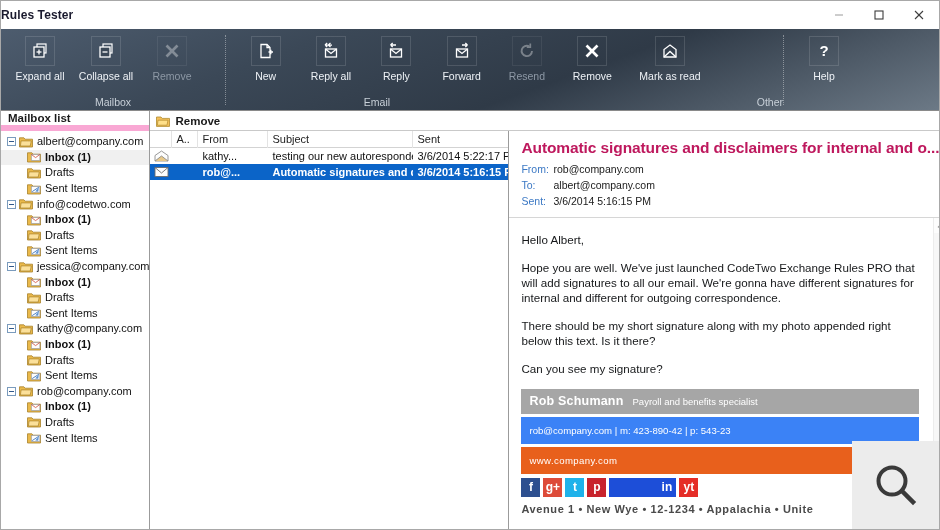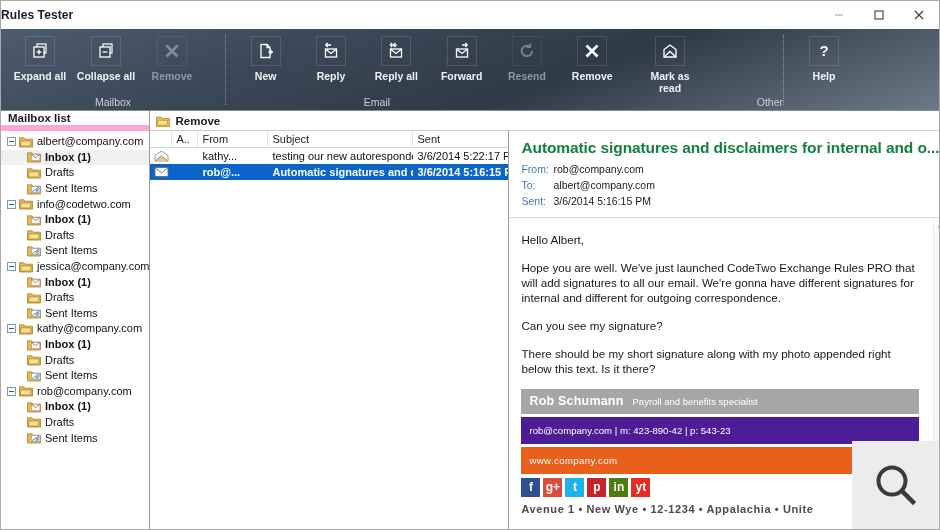--- a/index.html
+++ b/index.html
@@ -88,21 +88,20 @@
     margin-bottom: 5px;
     box-sizing: border-box;
   }
   .rib-btn .ic svg { display: block; }
   .rib-lbl {
     font-size: 10.5px;
     color: #eef2f6;
     text-align: center;
     line-height: 11.5px;
     width: 64px;
-    font-weight: bold;
   }
   .rib-btn.disabled .ic { border-color: rgba(255,255,255,0.07); }
   .rib-btn.disabled .ic svg { opacity: 0.35; }
   .rib-btn.disabled .rib-lbl { color: #8d98a5; }
   .grp-title {
     position: absolute;
     bottom: 2px;
     width: 100%;
     left: 0;
     text-align: center;
@@ -266,21 +265,21 @@
     min-width: 0;
     position: relative;
   }
   .prev-head {
     padding: 8px 10px 6px 12px;
     border-bottom: 1px solid #d6d6d6;
   }
   .prev-subject {
     font-size: 15.5px;
     font-weight: bold;
-    color: #15803d;
+    color: #be185d;
     white-space: nowrap;
     overflow: hidden;
     margin-bottom: 6px;
     letter-spacing: -0.1px;
   }
   .prev-field {
     display: flex;
     font-size: 10.5px;
     margin-bottom: 3px;
     line-height: 13px;
@@ -334,21 +333,21 @@
     align-items: baseline;
   }
   .sig-name {
     font-size: 12.5px;
     font-weight: bold;
     margin-right: 9px;
     letter-spacing: 0.2px;
   }
   .sig-role { font-size: 9.5px; }
   .sig-contact-bar {
-    background: #4c1d95;
+    background: #3b82f6;
     color: #ffffff;
     padding: 6px 8px;
     font-size: 9.6px;
     margin-top: 3px;
   }
   .sig-web-bar {
     background: #e8601c;
     color: #ffffff;
     padding: 6px 8px;
     font-size: 9.6px;
@@ -466,36 +465,36 @@
                 <path d="M10 2.5 v3 h3" fill="none" stroke="#fff" stroke-width="1.3"></path>
                 <line x1="11.5" y1="10" x2="16" y2="10" stroke="#fff" stroke-width="1.5"></line>
                 <line x1="13.75" y1="7.8" x2="13.75" y2="12.2" stroke="#fff" stroke-width="1.5"></line>
               </svg>
             </div>
             <div class="rib-lbl">New</div>
           </div>
           <div class="rib-btn">
             <div class="ic">
               <svg width="18" height="18" viewBox="0 0 18 18">
+                <path d="M10 3 H3 M3 3 l2.2 -2 M3 3 l2.2 2 M6.3 3 l2.2 -2 M6.3 3 l2.2 2" fill="none" stroke="#fff" stroke-width="1.25"></path>
+                <rect x="3.5" y="7" width="11" height="8" fill="none" stroke="#fff" stroke-width="1.3"></rect>
+                <path d="M3.5 7 L9 11.5 L14.5 7" fill="none" stroke="#fff" stroke-width="1.3"></path>
+              </svg>
+            </div>
+            <div class="rib-lbl">Reply all</div>
+          </div>
+          <div class="rib-btn">
+            <div class="ic">
+              <svg width="18" height="18" viewBox="0 0 18 18">
                 <path d="M9 3 H3.5 M3.5 3 l2.2 -2 M3.5 3 l2.2 2" fill="none" stroke="#fff" stroke-width="1.3"></path>
                 <rect x="3.5" y="7" width="11" height="8" fill="none" stroke="#fff" stroke-width="1.3"></rect>
                 <path d="M3.5 7 L9 11.5 L14.5 7" fill="none" stroke="#fff" stroke-width="1.3"></path>
               </svg>
             </div>
             <div class="rib-lbl">Reply</div>
-          </div>
-          <div class="rib-btn">
-            <div class="ic">
-              <svg width="18" height="18" viewBox="0 0 18 18">
-                <path d="M10 3 H3 M3 3 l2.2 -2 M3 3 l2.2 2 M6.3 3 l2.2 -2 M6.3 3 l2.2 2" fill="none" stroke="#fff" stroke-width="1.25"></path>
-                <rect x="3.5" y="7" width="11" height="8" fill="none" stroke="#fff" stroke-width="1.3"></rect>
-                <path d="M3.5 7 L9 11.5 L14.5 7" fill="none" stroke="#fff" stroke-width="1.3"></path>
-              </svg>
-            </div>
-            <div class="rib-lbl">Reply all</div>
           </div>
           <div class="rib-btn">
             <div class="ic">
               <svg width="18" height="18" viewBox="0 0 18 18">
                 <path d="M9 3 H14.5 M14.5 3 l-2.2 -2 M14.5 3 l-2.2 2" fill="none" stroke="#fff" stroke-width="1.3"></path>
                 <rect x="3.5" y="7" width="11" height="8" fill="none" stroke="#fff" stroke-width="1.3"></rect>
                 <path d="M3.5 7 L9 11.5 L14.5 7" fill="none" stroke="#fff" stroke-width="1.3"></path>
               </svg>
             </div>
             <div class="rib-lbl">Forward</div>
@@ -784,36 +783,36 @@
             <div class="prev-field">
               <span class="pf-label">Sent:</span>
               <span class="pf-value">3/6/2014 5:16:15 PM</span>
             </div>
           </div>
 
           <div class="prev-body-wrap">
             <div class="prev-body">
               <p>Hello Albert,</p>
               <p>Hope you are well. We've just launched CodeTwo Exchange Rules PRO that will add signatures to all our email. We're gonna have different signatures for internal and different for outgoing correspondence.</p>
+              <p>There should be my short signature along with my photo appended right below this text. Is it there?</p>
               <p>Can you see my signature?</p>
-              <p>There should be my short signature along with my photo appended right below this text. Is it there?</p>
 
               <div class="sig">
                 <div class="sig-name-bar">
                   <span class="sig-name">Rob Schumann</span>
                   <span class="sig-role">Payroll and benefits specialist</span>
                 </div>
                 <div class="sig-contact-bar">rob@company.com |  m:  423-890-42 | p: 543-23</div>
                 <div class="sig-web-bar">www.company.com</div>
                 <div class="sig-social" id="social">
                     <div class="soc" style="background: rgb(45, 79, 143);">f</div>
                     <div class="soc" style="background: rgb(221, 75, 57);">g+</div>
                     <div class="soc" style="background: rgb(31, 178, 234);">t</div>
                     <div class="soc" style="background: rgb(200, 35, 44);">p</div>
-                    <div class="soc" style="background: #4d7c0f;">in</div>
+                    <div class="soc" style="background: #1d4ed8; padding-left: 48px;">in</div>
                     <div class="soc" style="background: rgb(229, 45, 39);">yt</div>
                   </div>
                 <div class="sig-addr">Avenue 1 • New Wye  • 12-1234 • Appalachia • Unite</div>
               </div>
             </div>
 
             <div class="vscroll">
               <div class="arrow">
                 <svg width="9" height="7" viewBox="0 0 9 7">
                     <path d="M1 5.5 L4.5 1.5 L8 5.5" fill="none" stroke="#9a9a9a" stroke-width="1.2"></path>

